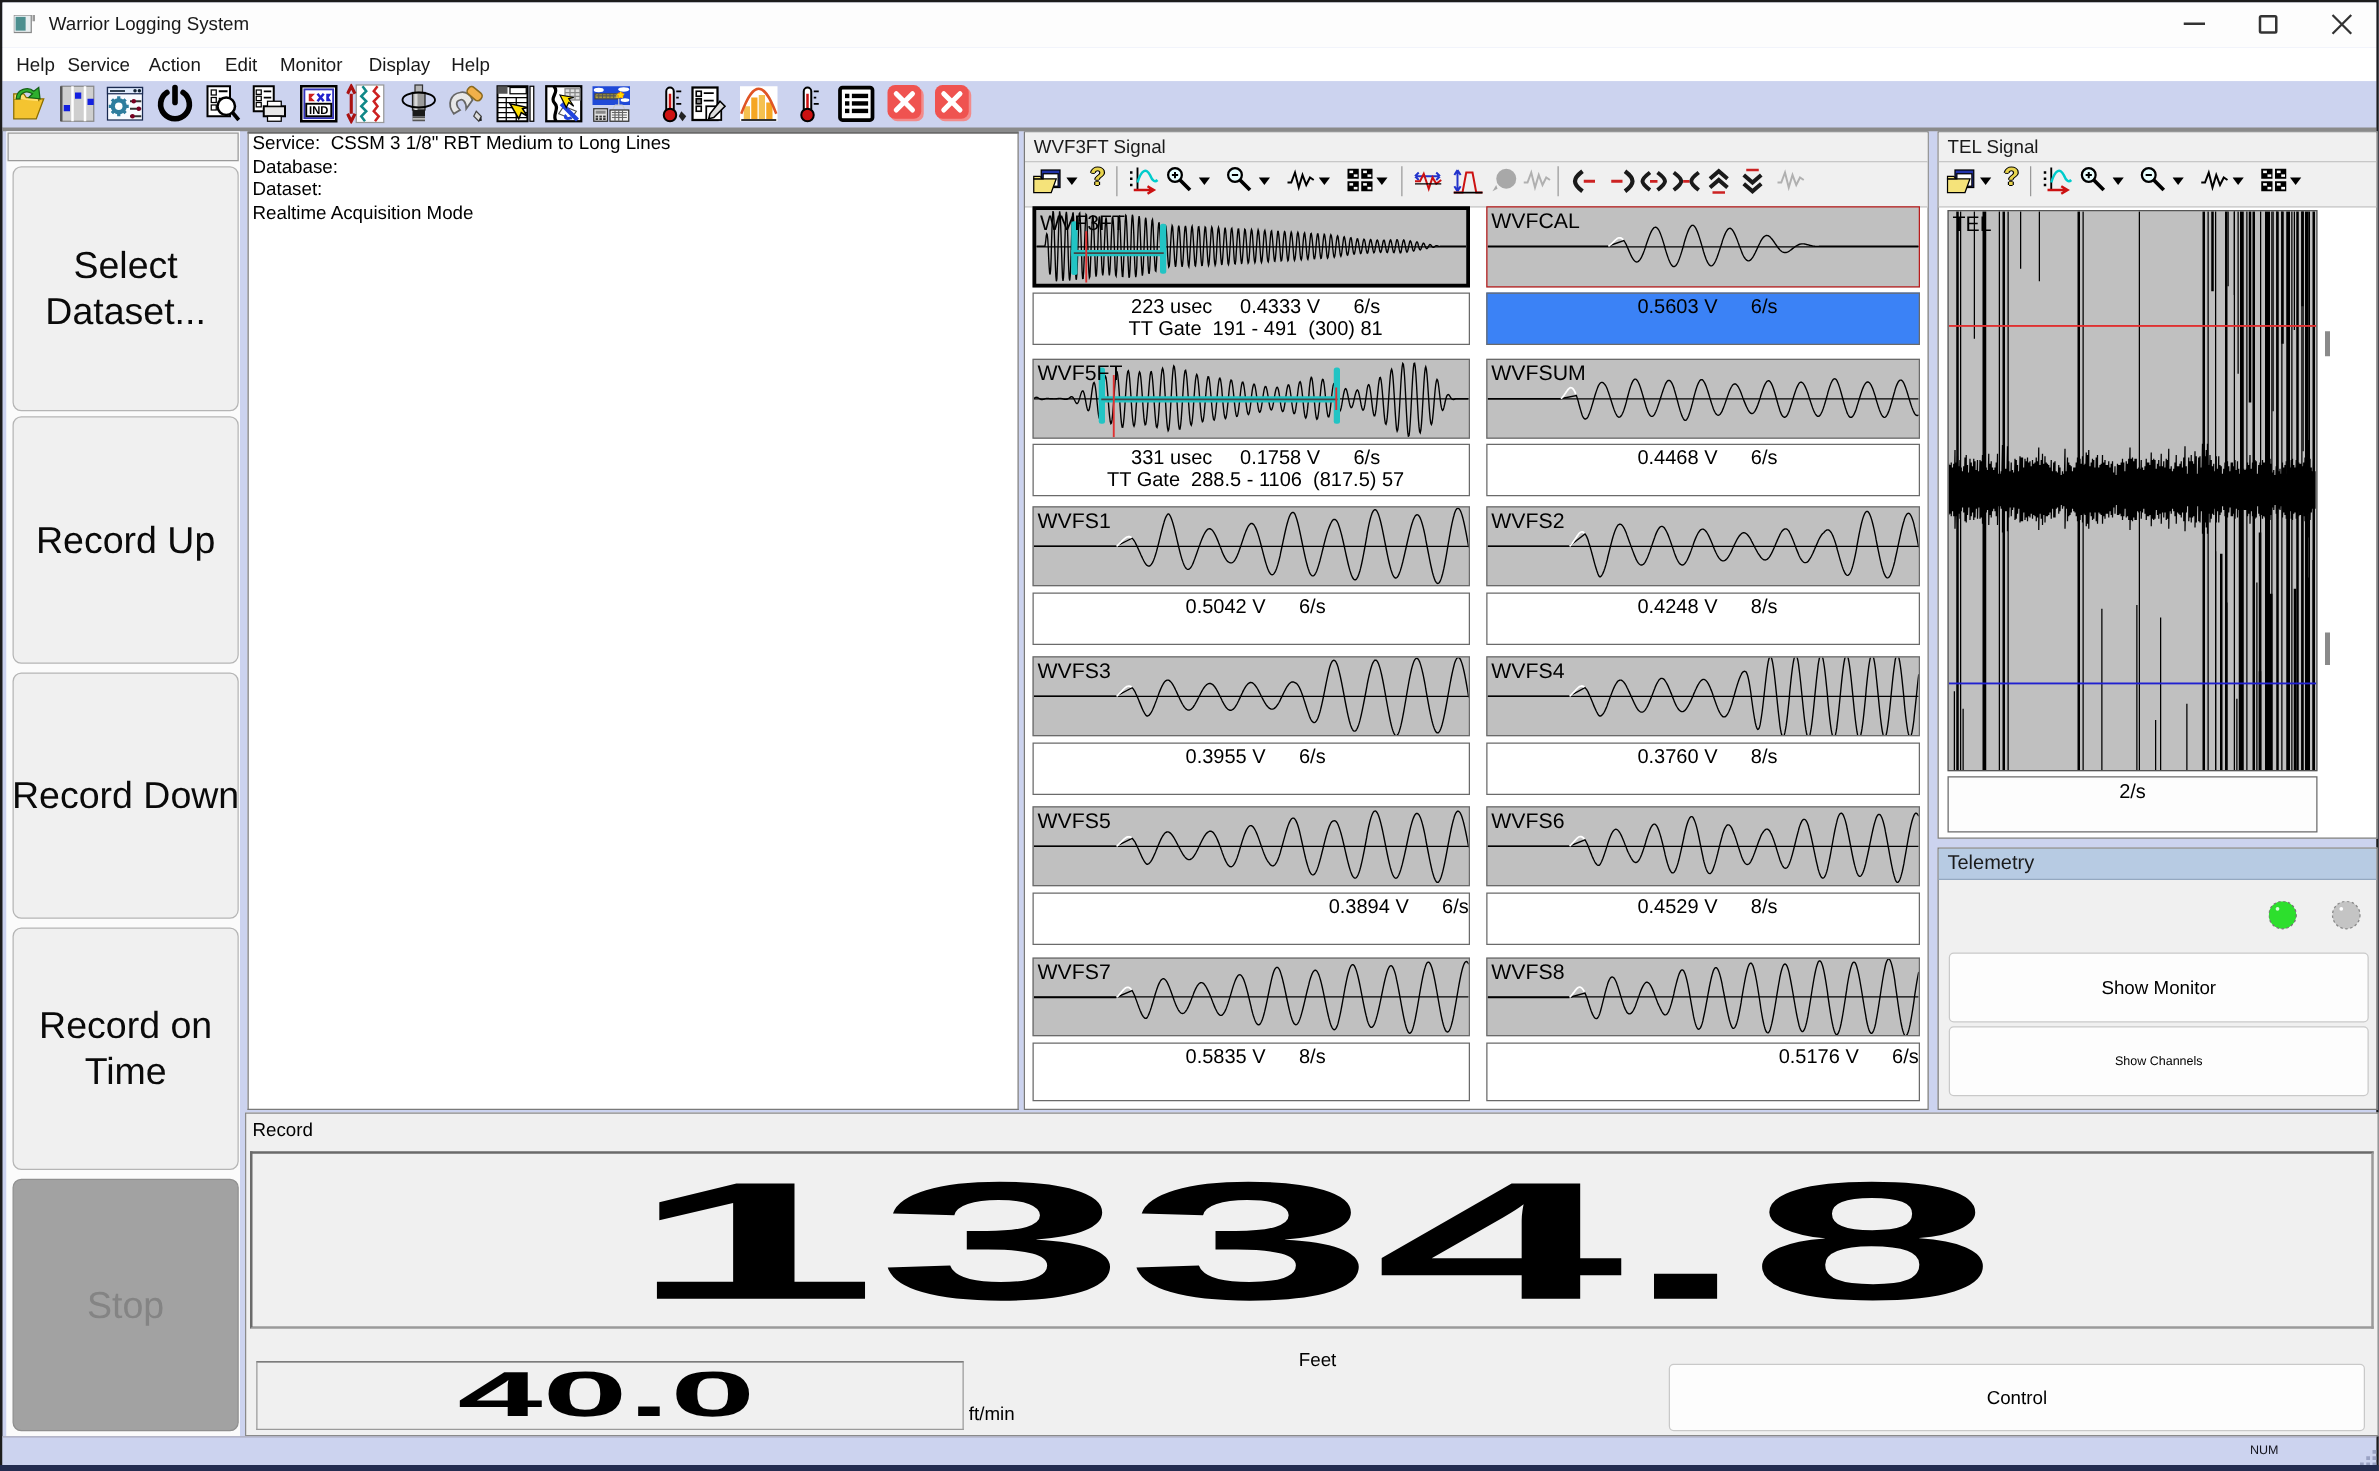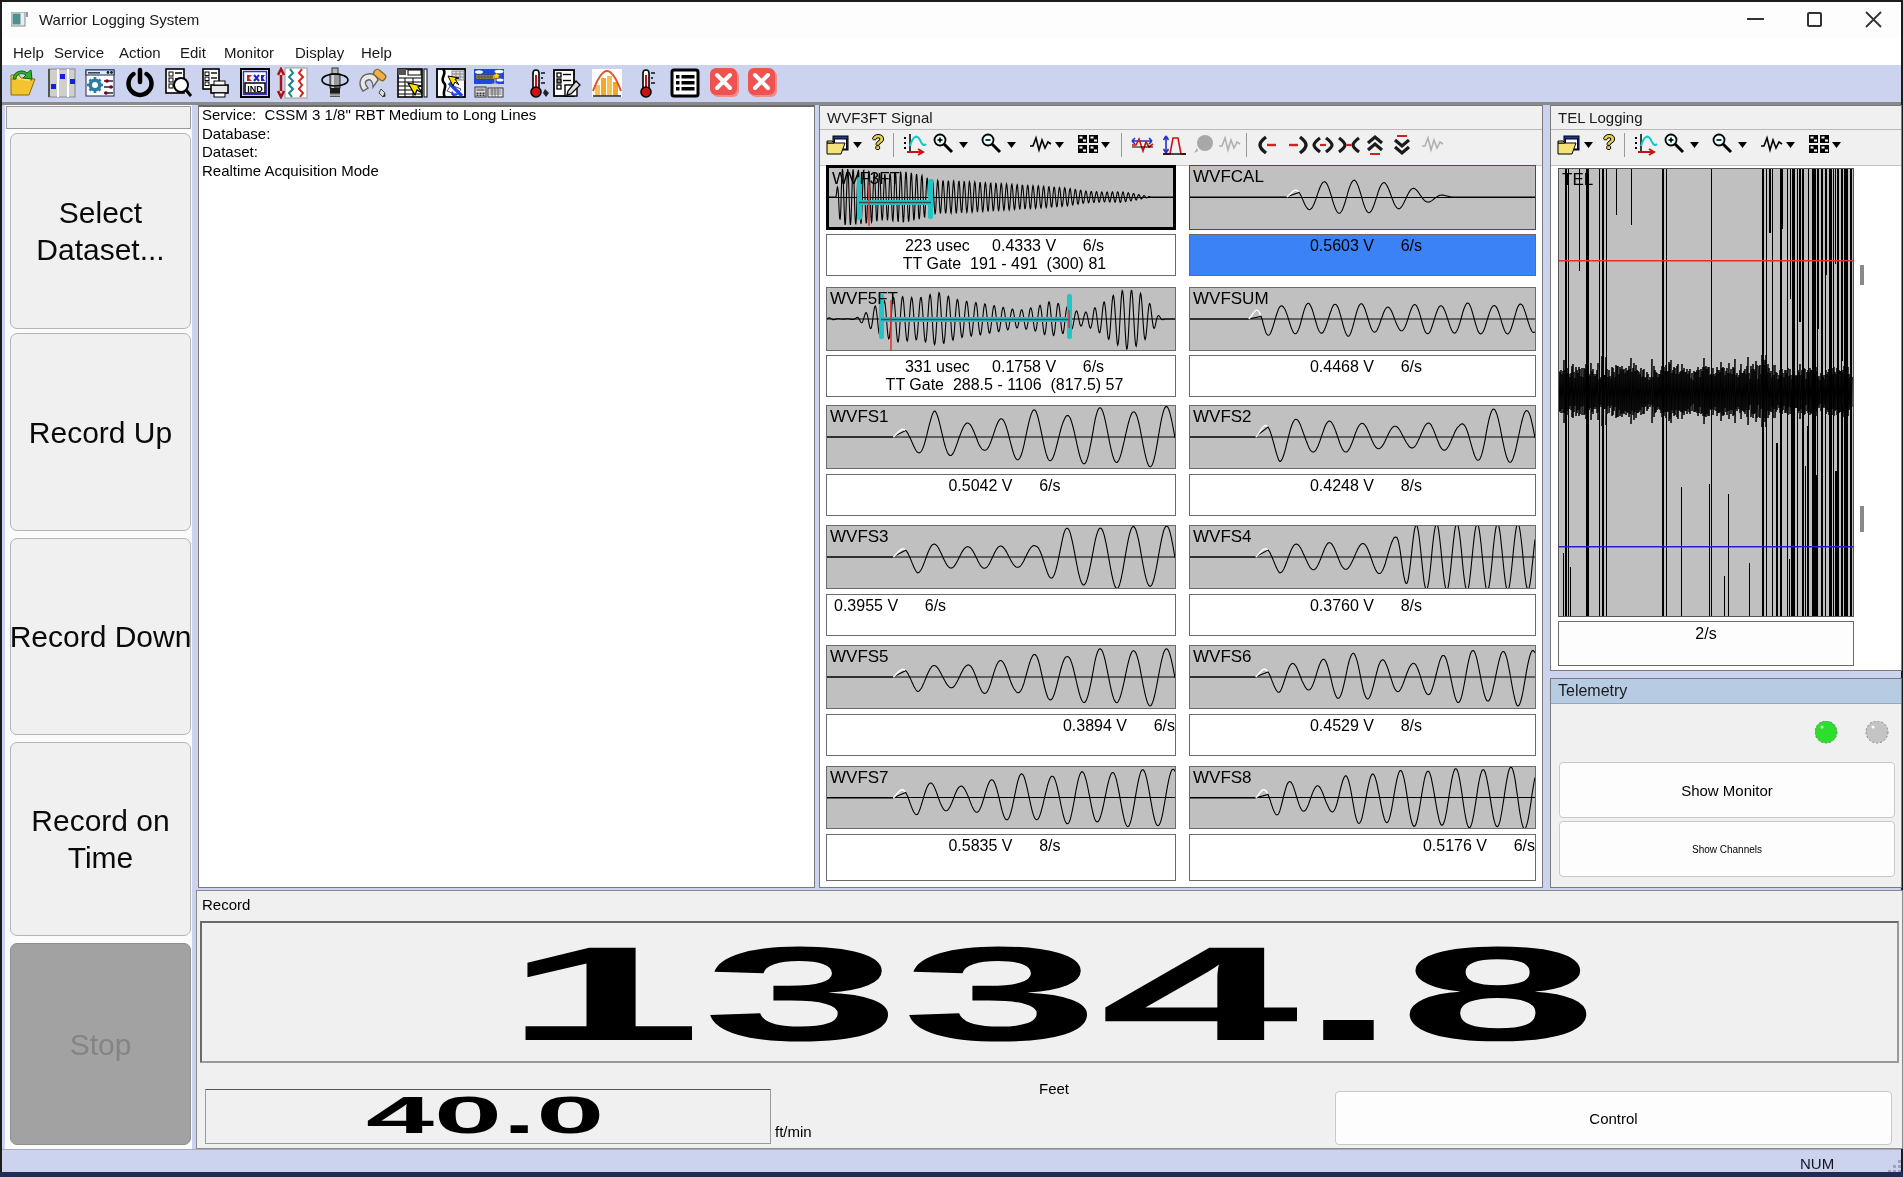--- a/index.html
+++ b/index.html
@@ -493,21 +493,21 @@
       <div style="margin-left:7px">223 usec&nbsp;&nbsp;&nbsp;&nbsp;&nbsp;0.4333 V&nbsp;&nbsp;&nbsp;&nbsp;&nbsp;&nbsp;6/s</div>
       <div style="margin-left:7px">TT Gate&nbsp;&nbsp;191 - 491&nbsp;&nbsp;(300) 81</div>
     </div>
     <div style="position:absolute;left:824px;top:353px;width:350px;height:42px;border:1px solid #6a6a6a;background:#fff;box-sizing:border-box;font:16px/18px 'Liberation Sans';color:#000;text-align:center;padding-top:2px">
       <div style="margin-left:7px">331 usec&nbsp;&nbsp;&nbsp;&nbsp;&nbsp;0.1758 V&nbsp;&nbsp;&nbsp;&nbsp;&nbsp;&nbsp;6/s</div>
       <div style="margin-left:7px">TT Gate&nbsp;&nbsp;288.5 - 1106&nbsp;&nbsp;(817.5) 57</div>
     </div>
     <div style="position:absolute;left:824px;top:472px;width:350px;height:42px;border:1px solid #6a6a6a;background:#fff;box-sizing:border-box;font:16px/18px 'Liberation Sans';color:#000;text-align:center;padding-top:2px">
       <div style="margin-left:7px">0.5042 V&nbsp;&nbsp;&nbsp;&nbsp;&nbsp;&nbsp;6/s</div>
     </div>
-    <div style="position:absolute;left:824px;top:592px;width:350px;height:42px;border:1px solid #6a6a6a;background:#fff;box-sizing:border-box;font:16px/18px 'Liberation Sans';color:#000;text-align:left;padding-top:2px">
+    <div style="position:absolute;left:824px;top:592px;width:350px;height:42px;border:1px solid #6a6a6a;background:#fff;box-sizing:border-box;font:16px/18px 'Liberation Sans';color:#000;text-align:center;padding-top:2px">
       <div style="margin-left:7px">0.3955 V&nbsp;&nbsp;&nbsp;&nbsp;&nbsp;&nbsp;6/s</div>
     </div>
     <div style="position:absolute;left:824px;top:712px;width:350px;height:42px;border:1px solid #6a6a6a;background:#fff;box-sizing:border-box;font:16px/18px 'Liberation Sans';color:#000;text-align:right;padding-top:2px">
       <div style="margin-left:7px">0.3894 V&nbsp;&nbsp;&nbsp;&nbsp;&nbsp;&nbsp;6/s</div>
     </div>
     <div style="position:absolute;left:824px;top:832px;width:350px;height:47px;border:1px solid #6a6a6a;background:#fff;box-sizing:border-box;font:16px/18px 'Liberation Sans';color:#000;text-align:center;padding-top:2px">
       <div style="margin-left:7px">0.5835 V&nbsp;&nbsp;&nbsp;&nbsp;&nbsp;&nbsp;8/s</div>
     </div>
     <div style="position:absolute;left:1187px;top:232px;width:347px;height:42px;border:1px solid #6a6a6a;background:#3b82f6;box-sizing:border-box;font:16px/18px 'Liberation Sans';color:#000;text-align:center;padding-top:2px">
       <div style="margin-left:7px">0.5603 V&nbsp;&nbsp;&nbsp;&nbsp;&nbsp;&nbsp;6/s</div>
@@ -522,21 +522,21 @@
       <div style="margin-left:7px">0.3760 V&nbsp;&nbsp;&nbsp;&nbsp;&nbsp;&nbsp;8/s</div>
     </div>
     <div style="position:absolute;left:1187px;top:712px;width:347px;height:42px;border:1px solid #6a6a6a;background:#fff;box-sizing:border-box;font:16px/18px 'Liberation Sans';color:#000;text-align:center;padding-top:2px">
       <div style="margin-left:7px">0.4529 V&nbsp;&nbsp;&nbsp;&nbsp;&nbsp;&nbsp;8/s</div>
     </div>
     <div style="position:absolute;left:1187px;top:832px;width:347px;height:47px;border:1px solid #6a6a6a;background:#fff;box-sizing:border-box;font:16px/18px 'Liberation Sans';color:#000;text-align:right;padding-top:2px">
       <div style="margin-left:7px">0.5176 V&nbsp;&nbsp;&nbsp;&nbsp;&nbsp;&nbsp;6/s</div>
     </div>
 
   <div style="position:absolute;left:1548px;top:103px;width:352px;height:566px;background:#fff;border:1px solid #7a7a7a">
-    <div class="ptitle">TEL Logging</div>
+    <div class="ptitle">TEL Signal</div>
     <div style="position:absolute;left:0;top:24px;right:0;height:36px;background:#f0f0f0;border-bottom:1px solid #c5c5c5"></div>
   </div>
   <svg class="pti" style="left:1555px;top:133px" width="24" height="22" viewBox="0 0 24 22">
       <rect x="7" y="1" width="15" height="14" fill="#2233aa" stroke="#000"></rect>
       <rect x="8.5" y="4" width="12" height="10" fill="#fff" stroke="#000"></rect>
       <path d="M1 8 L1 19 L15 19 L19 8 Z" fill="#f5e37a" stroke="#000"></path>
       <path d="M1 8 L1 6 L6 6 L8 8 Z" fill="#f5e37a" stroke="#000"></path>
     </svg>
     <svg class="pti" style="left:1582px;top:139px" width="10" height="8" viewBox="0 0 10 8">
       <path d="M0 1 L9 1 L4.5 7 Z" fill="#000"></path>
@@ -687,21 +687,21 @@
     <div style="position:absolute;left:3px;top:30px;width:1699px;height:142px;background:#f0f0f0;border:2px solid #9a9a9a;border-top-color:#6a6a6a;border-left-color:#6a6a6a"></div>
     <div style="position:absolute;left:306px;top:26px;font:bold 134px 'Liberation Sans';color:#000;transform:scaleX(2.67);transform-origin:0 0;white-space:nowrap">1334.8</div>
     <div style="position:absolute;left:842px;top:189px;font-size:15px;color:#000">Feet</div>
     <div style="position:absolute;left:8px;top:198px;width:566px;height:55px;background:#f0f0f0;border:1px solid #9a9a9a;border-top-color:#555"></div>
     <div style="position:absolute;left:169px;top:195px;font:bold 51px 'Liberation Sans';color:#000;transform:scaleX(2.4);transform-origin:0 0;white-space:nowrap">40.0</div>
     <div style="position:absolute;left:578px;top:232px;font-size:15px;color:#000">ft/min</div>
     <div style="position:absolute;left:1138px;top:200px;width:557px;height:54px;background:#fdfdfd;border:1px solid #c9c9c9;border-radius:4px;font-size:15px;display:flex;align-items:center;justify-content:center;color:#000">Control</div>
   </div>
 
   <div style="position:absolute;left:0;top:1147px;width:100%;height:26px;background:#ccd3ef;border-top:1px solid #aab">
-    <div style="position:absolute;left:1798px;top:5px;font-size:15px;color:#14141e">NUM</div>
+    <div style="position:absolute;left:1798px;top:5px;font-size:10px;color:#14141e">NUM</div>
     <svg style="position:absolute;left:1886px;top:10px" width="14" height="14" viewBox="0 0 14 14">
       <g fill="#9aa2c4">
           <rect x="10" y="10" width="3" height="3"></rect>
           <rect x="10" y="5" width="3" height="3"></rect>
           <rect x="5" y="10" width="3" height="3"></rect>
           <rect x="10" y="0" width="3" height="3"></rect>
           <rect x="5" y="5" width="3" height="3"></rect>
           <rect x="0" y="10" width="3" height="3"></rect>
         </g>
     </svg>

